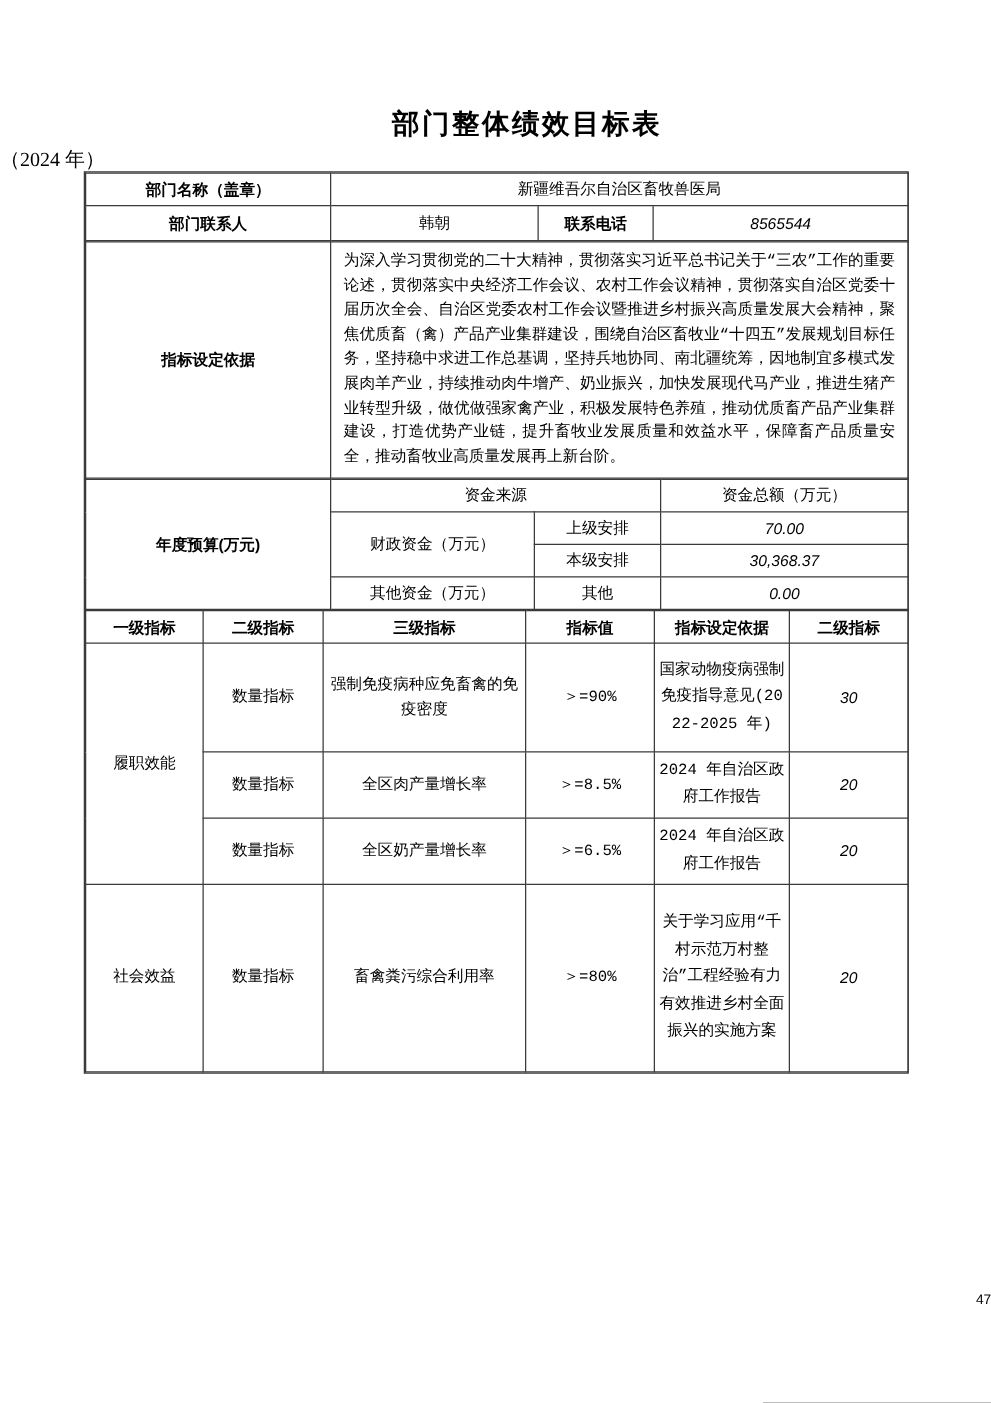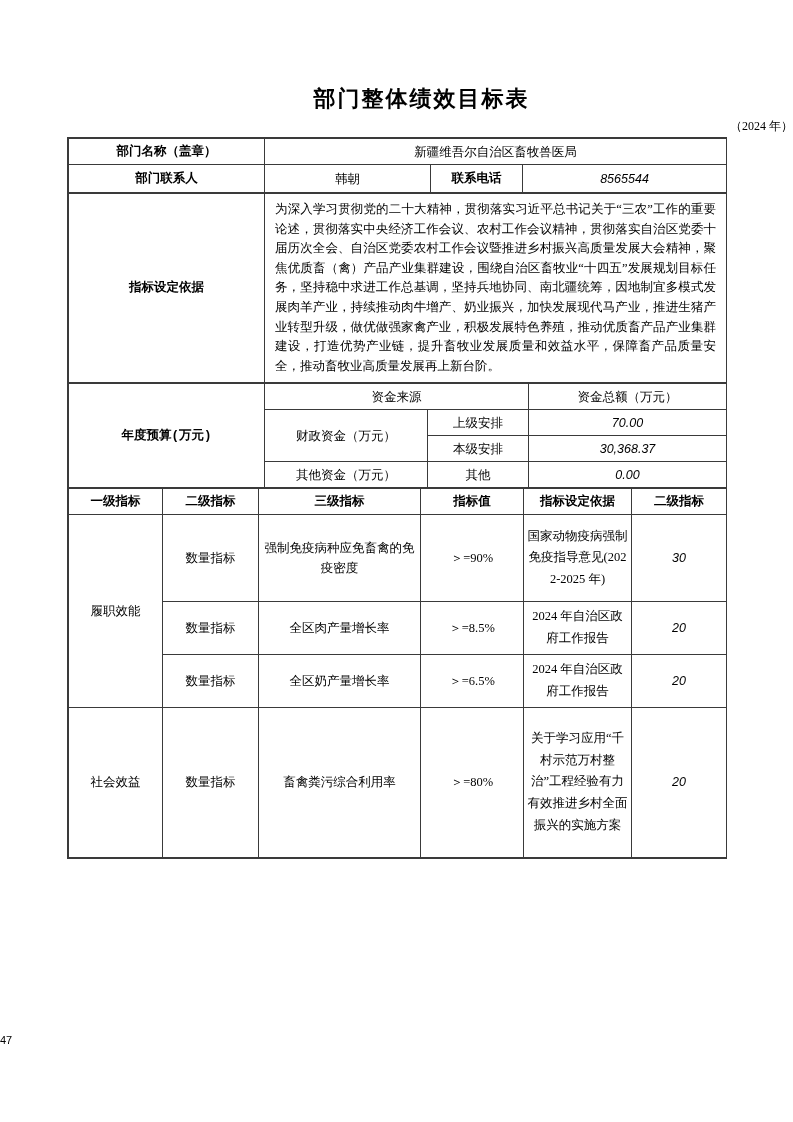--- a/index.html
+++ b/index.html
@@ -14,56 +14,57 @@
   }
   .doc-title {
     position:absolute; top:84px; left:0; width:100%;
     margin:0; text-align:center;
     font-size:22px; font-weight:bold; letter-spacing:2px;
     font-family:"Liberation Sans","DejaVu Sans",sans-serif;
     padding-left:25px;
   }
   .doc-subtitle {
     position:absolute; top:118px; left:0; width:100%;
-    text-align:right; font-size:12px;
+    text-align:left; font-size:16px;
   }
   .table-wrap {
     position:absolute; left:67px; top:137px; width:660px;
     border:1px solid #3a3a3a;
     box-sizing:border-box;
   }
   table {
     border-collapse:collapse; table-layout:fixed;
     width:658px;
   }
   td, th {
     border:1px solid #3a3a3a;
     text-align:center; vertical-align:middle;
     font-size:12.5px; font-weight:normal;
     padding:2px 4px;
     word-break:break-all;
     line-height:1.6;
+    font-family:Liberation Mono, monospace;
   }
   .bold {
-    font-family:Liberation Mono, monospace;
+    font-family:Liberation Sans, sans-serif;
     font-weight:bold;
   }
   .num { font-family:"Liberation Sans","DejaVu Sans",sans-serif;font-style:italic; }
   .para {
     text-align:justify;
     text-justify:inter-ideograph;
     padding:6px 10px;
     font-size:12.5px;
     line-height:19.6px;
     margin-top:36px;
   }
   .basis { line-height:1.75; padding:4px 3px; }
   .page-number {
     position:absolute; top:1034px; left:0; width:100%;
-    text-align:left; font-size:11px;
+    text-align:right; font-size:11px;
     font-family:"Liberation Sans","DejaVu Sans",sans-serif;
   }
 </style>
 </head>
 <body>
 
 <div class="page">
 
   <h1 class="doc-title">部门整体绩效目标表</h1>
   <div class="doc-subtitle">（2024 年）</div>

